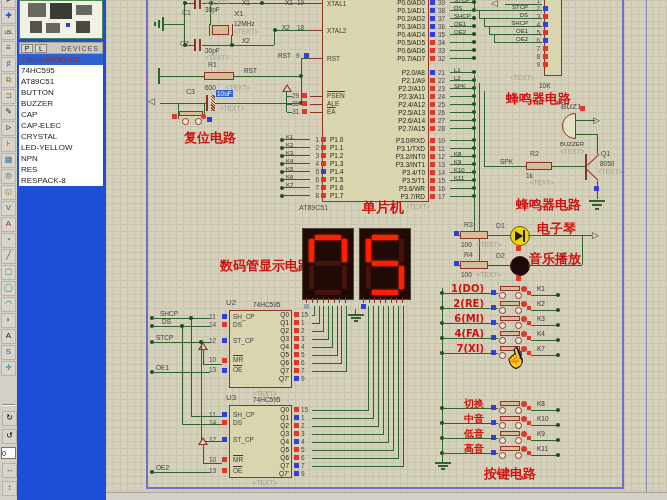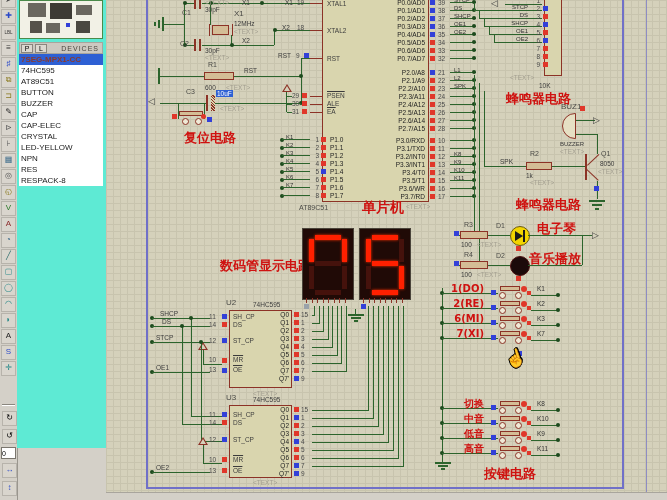--- a/index.html
+++ b/index.html
@@ -8,21 +8,21 @@
   
   #toolbar{position:absolute;left:0;top:0;width:17px;height:500px;background:#d4d0c8;border-right:1px solid #9a968e}
   #ticons{position:absolute;left:0;top:-8px;width:17px}
   .ticon{width:15px;height:15px;margin:1px 0 1px 1px;background:#d9d5cd;border:1px solid #b7b3ab;box-sizing:border-box;font-size:8px;line-height:12px;text-align:center;overflow:hidden}
   .ticon .g{font-size:8px}
   .ticon.lblic .g{font-size:4.5px;letter-spacing:0}
   .tsep{position:absolute;left:2px;top:404px;width:13px;height:1px;background:#8a867e;box-shadow:0 1px 0 #fff}
   .rot{position:absolute;left:1px}
   #anglefield{position:absolute;left:1px;top:447px;width:13px;height:10px;font-size:7px;border:1px solid #7a766e;padding:0;background:#fff}
   
-  #panel{position:absolute;left:17px;top:0;width:89px;height:448px;background:#5eead4}
+  #panel{position:absolute;left:17px;top:0;width:89px;height:500px;background:#1d4ed8}
   #preview{position:absolute;left:2px;top:0;width:84px;height:39px;background:#f2f1e6;border:1px solid #4a8a4a;box-sizing:border-box;overflow:hidden}
   .mini{position:absolute;background:#6a675f}
   #selhead{position:absolute;left:2px;top:42px;width:84px;height:12px;background:#cdc9c1;border:1px solid #a9a59d;box-sizing:border-box}
   .pl{position:absolute;top:1px;width:12px;height:9px;font-size:7px;line-height:8px;text-align:center;background:#dcd8d0;border:1px solid #8a867e;padding:0}
   #devhdr{position:absolute;right:3px;top:2px;font-size:7px;color:#4a463e;letter-spacing:1px}
   #devlist{position:absolute;left:2px;top:54px;width:84px;background:#fff}
   .devitem{height:11px;line-height:11px;font-size:8px;color:#1a1a1a;padding-left:2px;white-space:nowrap;overflow:hidden}
   .devitem.selected{background:#2e60d4;color:#8a3a2e;font-weight:bold}
   
   #canvas{position:absolute;left:106px;top:0;width:561px;height:500px;background-color:#d5d1bb;
@@ -976,20 +976,34 @@
           <i class="bc" style="left:67px"></i>
           <i class="bred"></i>
           <i class="bred2"></i>
           <span class="knet">K3</span>
           <i class="kwirer"></i>
           <i class="kdotr"></i>
         </div>
         <div class="krow">
           <i class="kdotl"></i>
           <i class="kwirel"></i>
+          <span class="klabel redcn" style="position:absolute">4(FA)</span>
+          <i class="sq st-blue"></i>
+          <i class="bbar"></i>
+          <i class="bc" style="left:51px"></i>
+          <i class="bc" style="left:67px"></i>
+          <i class="bred"></i>
+          <i class="bred2"></i>
+          <span class="knet">K4</span>
+          <i class="kwirer"></i>
+          <i class="kdotr"></i>
+        </div>
+        <div class="krow">
+          <i class="kdotl"></i>
+          <i class="kwirel"></i>
           <span class="klabel redcn" style="position:absolute">7(XI)</span>
           <i class="sq st-blue"></i>
           <i class="bbar"></i>
           <i class="bc" style="left:51px"></i>
           <i class="bc" style="left:67px"></i>
           <i class="bred"></i>
           <i class="bred2"></i>
           <span class="knet">K7</span>
           <i class="kwirer"></i>
           <i class="kdotr"></i>

